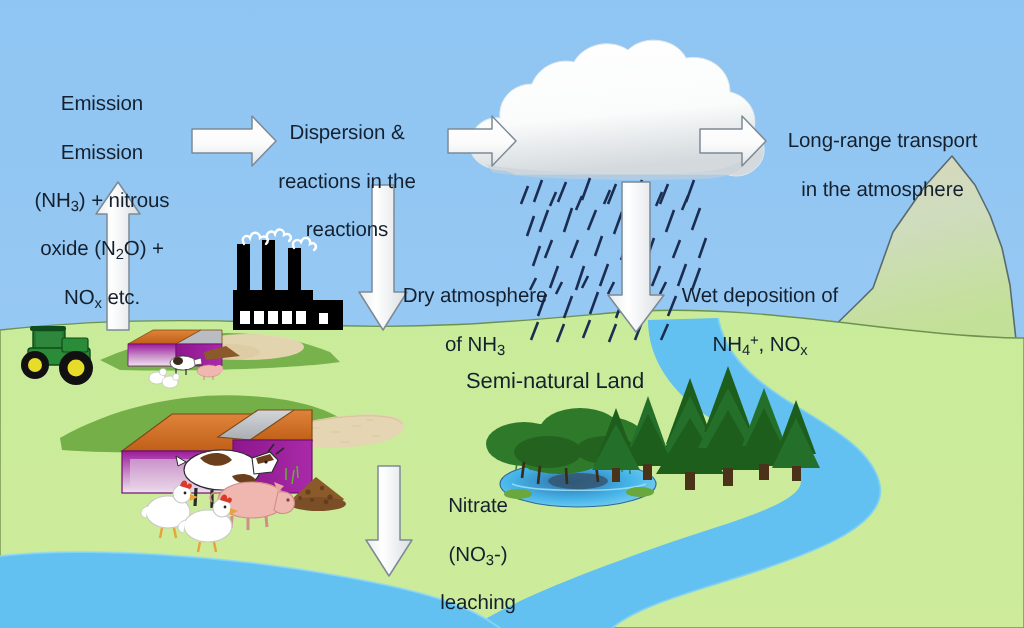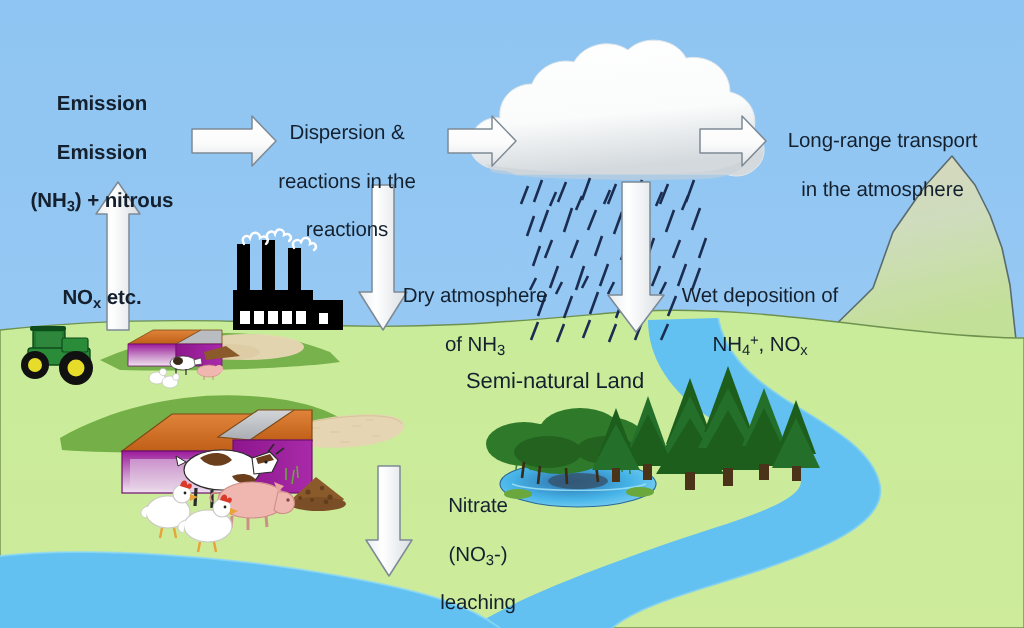--- a/index.html
+++ b/index.html
@@ -33,21 +33,21 @@
   }
   .lbl.c { text-align: center; }
   .lbl.l { text-align: left; }
   .lbl sub, .lbl sup {
     font-size: 0.72em;
     line-height: 0;
   }
   .lbl sub { vertical-align: -0.25em; }
   .lbl sup { vertical-align: 0.42em; }
 
-  #l-emission   { left: 12px;  top: 68px;  width: 180px; font-size: 20.5px; font-weight: bold; }
+  #l-emission   { left: 12px;  top: 68px;  width: 180px; font-size: 20.5px; }
   #l-dispersion { left: 262px; top: 97px;  width: 170px; font-size: 20.5px; }
   #l-longrange  { left: 770px; top: 105px; width: 225px; font-size: 20.5px; }
   #l-dry        { left: 400px; top: 260px; width: 150px; font-size: 20.5px; }
   #l-wet        { left: 665px; top: 260px; width: 190px; font-size: 20.5px; }
   #l-semi       { left: 450px; top: 368px; width: 210px; font-size: 22px; }
   #l-nitrate    { left: 418px; top: 470px; width: 120px; font-size: 20.5px; text-align: center; }
   #l-farms      { left: 100px; top: 540px; width: 180px; font-size: 22px; }
 </style>
 </head>
 <body>
@@ -383,21 +383,21 @@
       <polygon points="372,185 394,185 394,292 407,292 383,330 359,292 372,292" fill="url(#gArrowV)"></polygon>
       <polygon points="622,182 650,182 650,295 664,295 636,332 608,295 622,295" fill="url(#gArrowV)"></polygon>
       <polygon points="378,466 400,466 400,540 412,540 389,576 366,540 378,540" fill="url(#gArrowV)"></polygon>
     </g>
   </svg>
 
   <div class="lbl c" id="l-emission">
     <span>Emission</span><br>
     <span>Emission</span><br>
     <span>(NH<sub>3</sub>) + nitrous</span><br>
-    <br>
+    <span>oxide (N<sub>2</sub>O) +</span><br>
     <span>NO<sub>x</sub> etc.</span>
   </div>
 
   <div class="lbl c" id="l-dispersion">
     <span>Dispersion &amp;</span><br>
     <span>reactions in the</span><br>
     <span>reactions</span>
   </div>
 
   <div class="lbl c" id="l-longrange">

